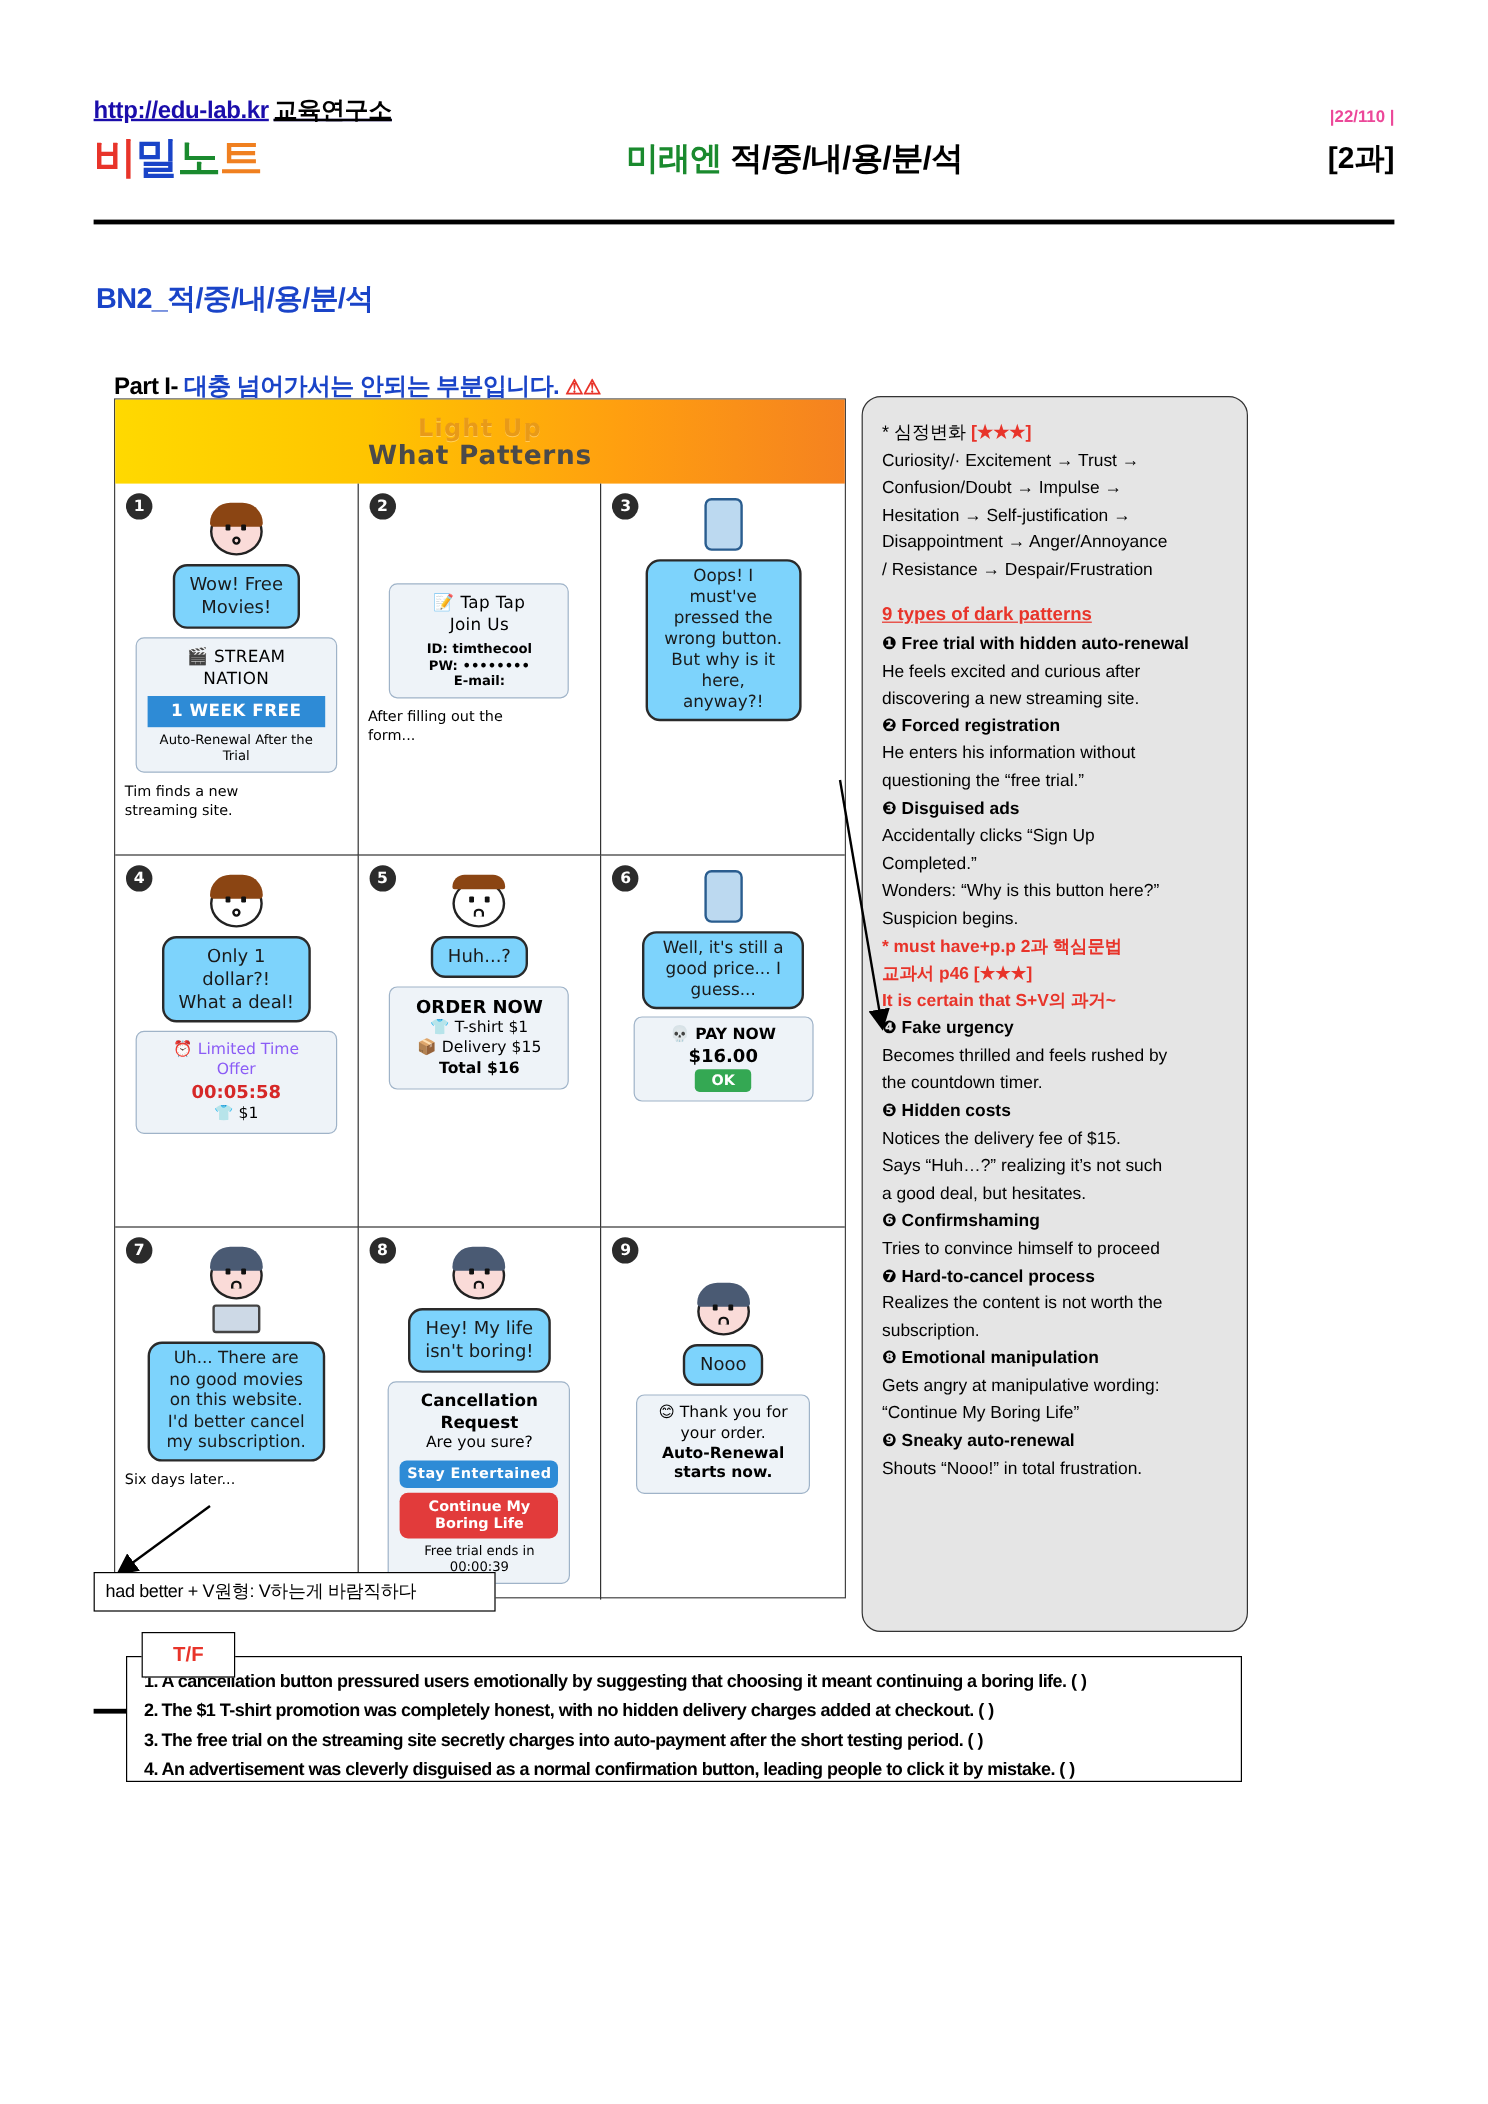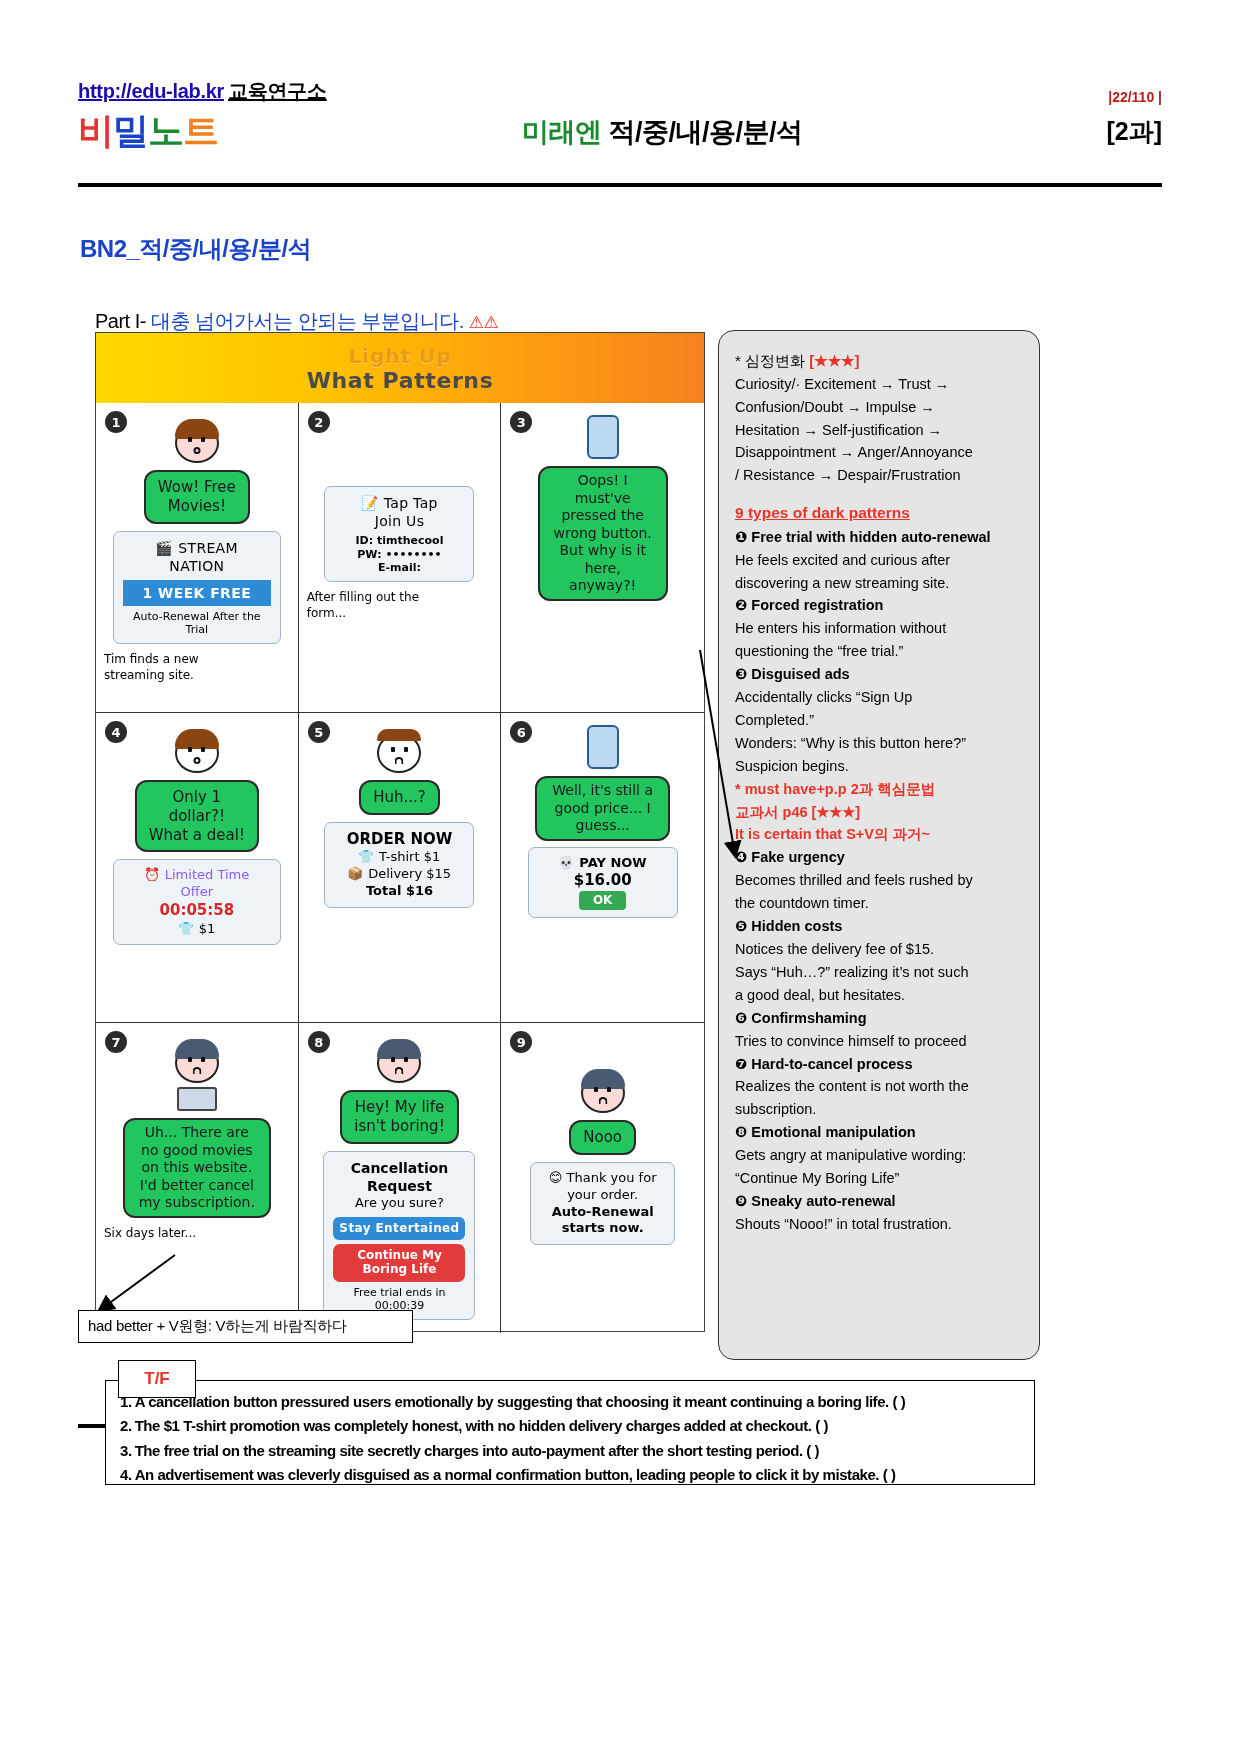--- a/index.html
+++ b/index.html
@@ -16,21 +16,21 @@
   
   .page { position:relative; width:1240px; height:1753px; padding:0;border-radius:32px; }
 
   .header { position:absolute; left:78px; top:78px; width:1084px; }
   .hdr-row1 { display:flex; align-items:flex-end; justify-content:space-between; }
   .site-link {
     font-size:20px; font-weight:bold; color:#1a0dab;
     text-decoration:underline; letter-spacing:-0.3px;
   }
   .site-link .kr { color:#000; text-decoration:underline; margin-left:4px; }
-  .page-num { font-size:14px; font-weight:bold; color:#b91c1c; }
+  .page-num { font-size:14px; font-weight:bold; color:#ec4899; }
 
   .hdr-row2 { display:flex; align-items:center; justify-content:space-between; margin-top:2px; }
   .brand { font-size:36px; font-weight:bold; letter-spacing:-1px; white-space:nowrap; }
   .brand .c1 { color:#e8342a; }
   .brand .c2 { color:#1a44c8; }
   .brand .c3 { color:#1a8a2e; }
   .brand .c4 { color:#f08020; }
   .hdr-center { font-size:27px; font-weight:bold; letter-spacing:-0.5px; }
   .hdr-center .g { color:#1a8a2e; }
   .hdr-center .k { color:#000; }
@@ -38,21 +38,21 @@
 
   .hr-thick { position:absolute; left:78px; top:183px; width:1084px; height:4px; background:#000; }
 
   .section-title {
     position:absolute; left:80px; top:233px;
     font-size:24px; font-weight:bold; color:#1a44c8; letter-spacing:-0.5px;
   }
 
   .part-title {
     position:absolute; left:95px; top:308px;
-    font-size:20px; font-weight:normal; letter-spacing:-0.5px;
+    font-size:20px; font-weight:bold; letter-spacing:-0.5px;
   }
   .part-title .lbl { color:#000; }
   .part-title .kr { color:#1a44c8; }
   .part-title .warn { color:#e8342a; font-size:17px; }
 
   
   .comic {
     position:absolute; left:95px; top:332px;
     width:610px; height:1000px;
     border:1px solid #444;
@@ -91,21 +91,21 @@
                 border-radius:22px 22px 4px 4px; }
   .face .eyes { position:absolute; left:0; right:0; top:20px; display:flex;
                 justify-content:center; gap:9px; }
   .face .eye { width:4px; height:5px; background:#111; border-radius:1px; }
   .face .mouth { position:absolute; left:50%; transform:translateX(-50%); top:30px;
                  width:9px; height:7px; border:2px solid #111; border-bottom:none;
                  border-radius:5px 5px 0 0; }
   .face .mouth.o { width:7px; height:7px; border:2px solid #111; border-radius:50%; }
 
   .bubble {
-    border:2px solid #2a2a2a; border-radius:12px; background:#22c55e;
+    border:2px solid #2a2a2a; border-radius:12px; background:#7dd3fc;
     padding:6px 12px; margin-top:7px; text-align:center;
     font-family:"DejaVu Sans", sans-serif; font-size:15px; line-height:1.25;
     color:#1a1a1a; max-width:170px;
   }
   .bubble.sm { font-size:14px; padding:4px 10px; }
 
   .uicard {
     border:1px solid #9fb3c8; border-radius:7px; background:#eef3f8;
     padding:7px 9px; margin-top:7px; width:168px; text-align:center;
     font-family:"DejaVu Sans", sans-serif; font-size:13px; line-height:1.3;

